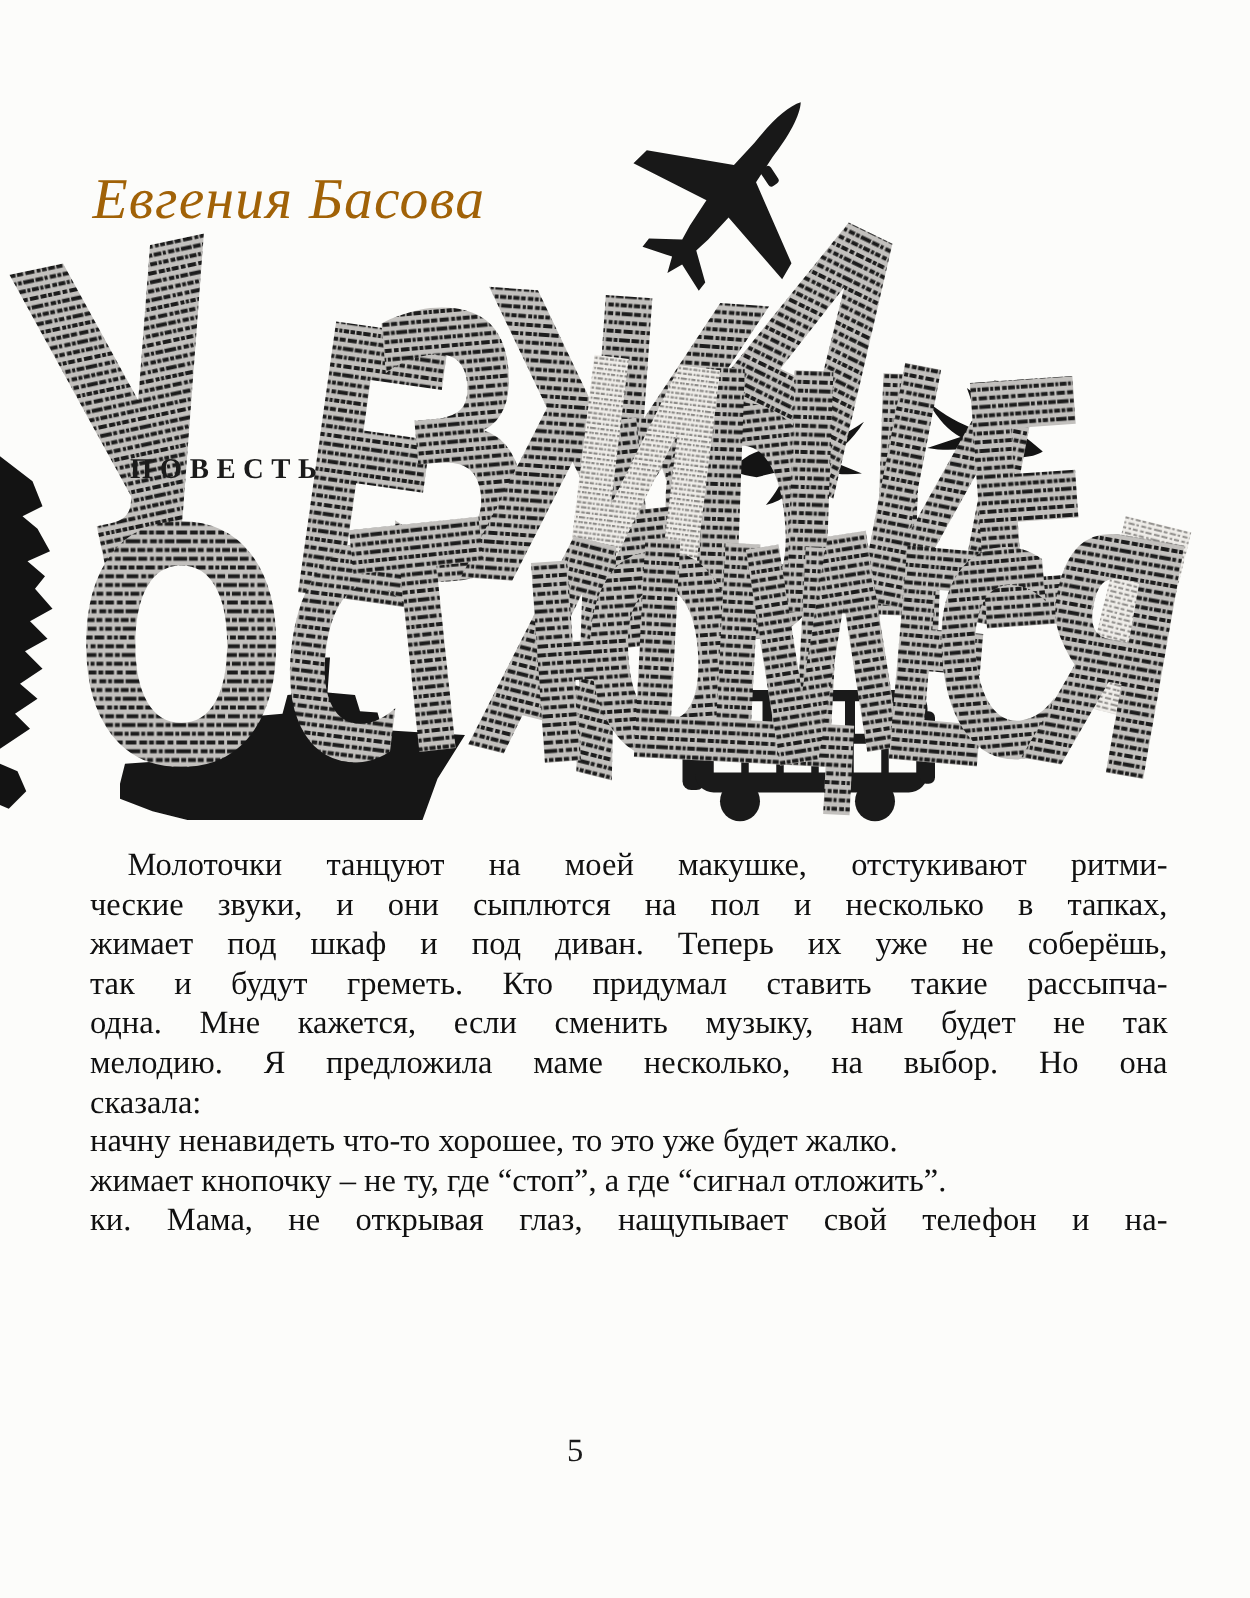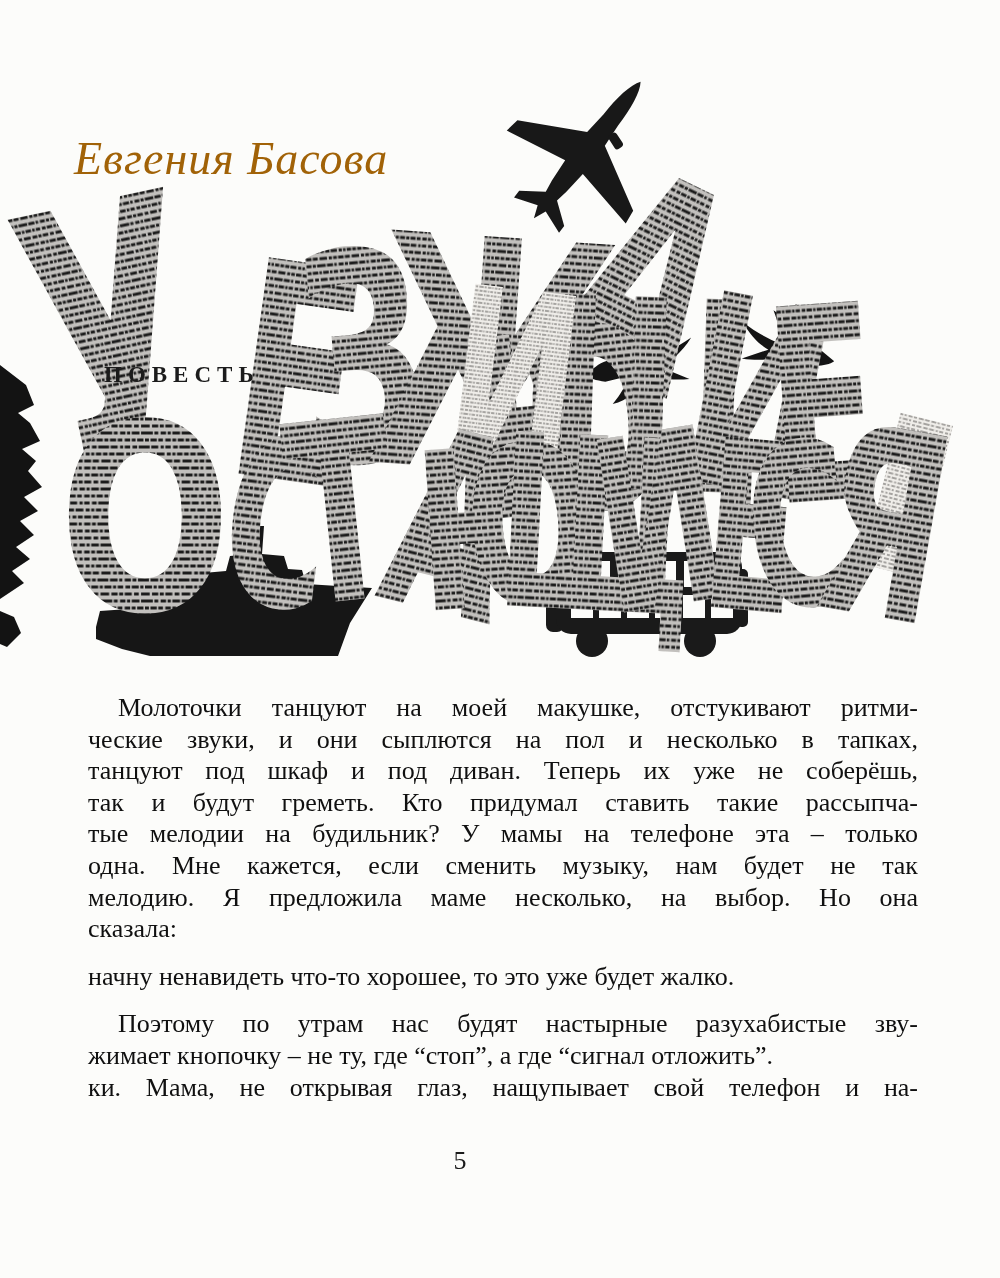--- a/index.html
+++ b/index.html
@@ -37,21 +37,21 @@
     font-family:"DejaVu Sans", sans-serif;
     font-weight:bold;
   }
   .body-text{
     position:absolute;left:72px;top:676px;
     width:862px;
     font-size:26px;
     line-height:31.6px;
     color:#101010;
   }
-  .body-text .paragraph{margin:16px;}
+  .body-text .paragraph{margin:0;}
   .body-text .line{
     text-align:justify;
     text-align-last:justify;
     white-space:nowrap;
   }
   .body-text .line.last{text-align-last:left;white-space:normal;}
   .body-text .line.indent{text-indent:30px;}
   .page-number{
     position:absolute;left:0;top:1146px;width:920px;
     text-align:center;
@@ -175,31 +175,29 @@
         <text transform="translate(745,555) rotate(5) scale(0.58,1)" font-size="235" text-anchor="middle" fill="url(#news)">Е</text>
         <text transform="translate(805,550) rotate(-5) scale(0.62,1)" font-size="225" text-anchor="middle" fill="url(#news)">С</text>
         <text transform="translate(868,560) rotate(10) scale(0.62,1)" font-size="260" text-anchor="middle" fill="url(#news)">Я</text>
       </g>
   </svg>
 
   <div class="body-text" id="body-text">
       <div class="paragraph">
         <div class="line indent">Молоточки танцуют на моей макушке, отстукивают ритми-</div>
         <div class="line">ческие звуки, и они сыплются на пол и несколько в тапках,</div>
-        <div class="line">танцуют под шкаф и под диван. Теперь их уже не соберёшь,</div>
+        <div class="line">жимает под шкаф и под диван. Теперь их уже не соберёшь,</div>
         <div class="line">так и будут греметь. Кто придумал ставить такие рассыпча-</div>
-        <div class="line">тые мелодии на будильник? У мамы на телефоне эта – только</div>
         <div class="line">одна. Мне кажется, если сменить музыку, нам будет не так</div>
         <div class="line">мелодию. Я предложила маме несколько, на выбор. Но она</div>
         <div class="line last">сказала:</div>
       </div>
       <div class="paragraph">
         <div class="line last">начну ненавидеть что-то хорошее, то это уже будет жалко.</div>
       </div>
       <div class="paragraph">
-        <div class="line indent">Поэтому по утрам нас будят настырные разухабистые зву-</div>
         <div class="line last">жимает кнопочку – не ту, где “стоп”, а где “сигнал отложить”.</div>
         <div class="line">ки. Мама, не открывая глаз, нащупывает свой телефон и на-</div>
       </div>
     </div>
 
   <div class="page-number">5</div>
 </div>
 
 </body></html>

